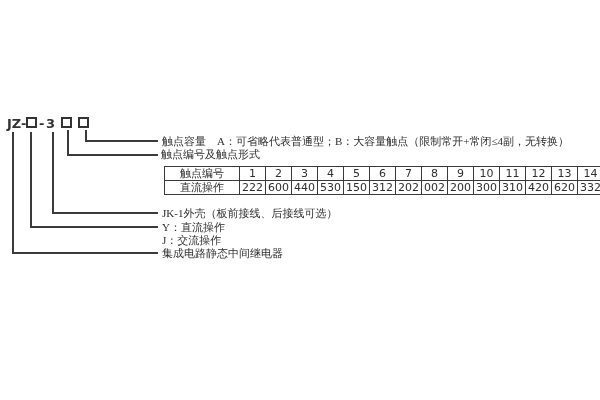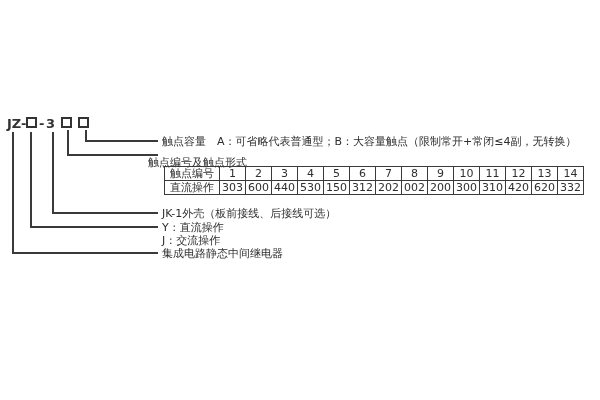--- a/index.html
+++ b/index.html
@@ -8,28 +8,28 @@
     font-family:"DejaVu Sans","Liberation Sans",sans-serif;color:#333333;
   }
   
   .code-text{position:absolute;font-size:13px;font-weight:bold;line-height:13px;color:#333333;white-space:nowrap;}
   .ph-box{position:absolute;width:7px;height:7px;border:2px solid #333333;background:#ffffff;}
   
   .ln{position:absolute;background:#3a3a3a;}
   .v{width:2px;}
   .h{height:2px;}
   
-  .lbl{position:absolute;font-size:11px;line-height:13px;color:#2e2e2e;white-space:nowrap;}
+  .lbl{position:absolute;font-size:11px;line-height:13px;color:#2e2e2e;white-space:nowrap;font-family:Liberation Serif, serif;}
   
   .tbl{position:absolute;left:164px;top:166px;border-collapse:collapse;}
   .tbl td{
     border:1.5px solid #3a3a3a;font-size:11px;line-height:13px;height:13px;
     text-align:center;vertical-align:middle;padding:0 2px;color:#2e2e2e;white-space:nowrap;
   }
-  .tbl td.rowlab{min-width:48px;padding:0 3px;}
+  .tbl td.rowlab{min-width:48px;padding:0 13px;}
   .tbl td.num{min-width:21px;}
 </style>
 </head>
 <body>
 
 <div class="canvas">
 
   <span class="code-text" style="left:7px;top:117px;">JZ-</span>
   <span class="ph-box" style="left:26px;top:117px;"></span>
   <span class="code-text" style="left:39px;top:117px;">-</span>
@@ -46,21 +46,21 @@
   <div class="ln v" style="left:52px;top:132px;height:82px;"></div>
   <div class="ln h" style="left:52px;top:212px;width:106px;"></div>
 
   <div class="ln v" style="left:67px;top:130px;height:26px;"></div>
   <div class="ln h" style="left:67px;top:154px;width:91px;"></div>
 
   <div class="ln v" style="left:85px;top:130px;height:12px;"></div>
   <div class="ln h" style="left:85px;top:140px;width:73px;"></div>
 
   <div class="lbl" style="left:162px;top:135px;">触点容量　A：可省略代表普通型；B：大容量触点（限制常开+常闭≤4副，无转换）</div>
-  <div class="lbl" style="left:148px;top:148px;margin-top:8px;">触点编号及触点形式</div>
+  <div class="lbl" style="left:161px;top:148px;">触点编号及触点形式</div>
   <div class="lbl" style="left:162px;top:207px;text-align:right;">JK-1外壳（板前接线、后接线可选）</div>
   <div class="lbl" style="left:162px;top:221px;">Y：直流操作</div>
   <div class="lbl" style="left:162px;top:234px;">J：交流操作</div>
   <div class="lbl" style="left:162px;top:247px;">集成电路静态中间继电器</div>
 
   <table class="tbl">
     <tbody>
       <tr>
         <td class="rowlab">触点编号</td>
         <td class="num">1</td>
@@ -73,21 +73,21 @@
         <td class="num">8</td>
         <td class="num">9</td>
         <td class="num">10</td>
         <td class="num">11</td>
         <td class="num">12</td>
         <td class="num">13</td>
         <td class="num">14</td>
       </tr>
       <tr>
         <td class="rowlab">直流操作</td>
-        <td class="num">303</td>
+        <td class="num">222</td>
         <td class="num">600</td>
         <td class="num">440</td>
         <td class="num">530</td>
         <td class="num">150</td>
         <td class="num">312</td>
         <td class="num">202</td>
         <td class="num">002</td>
         <td class="num">200</td>
         <td class="num">300</td>
         <td class="num">310</td>

